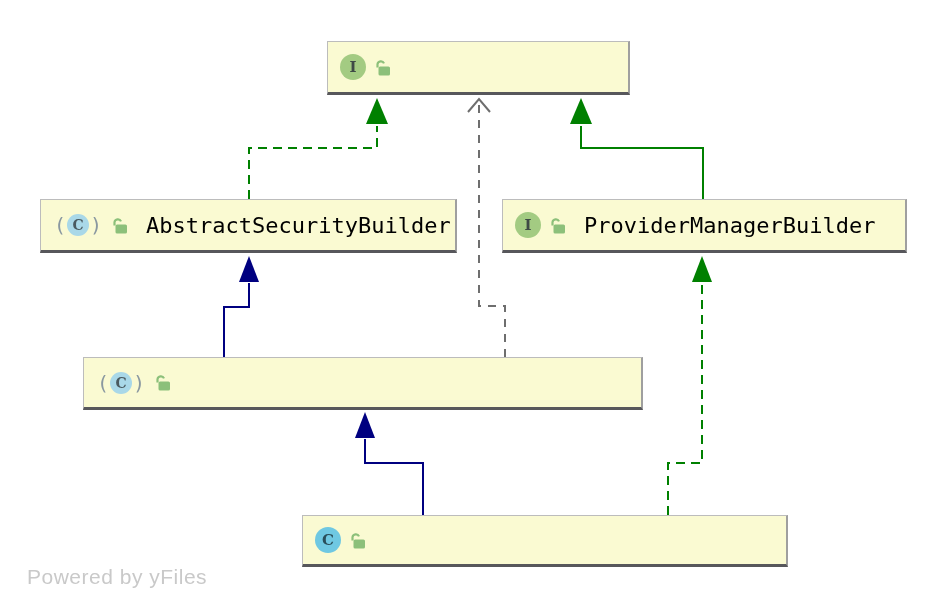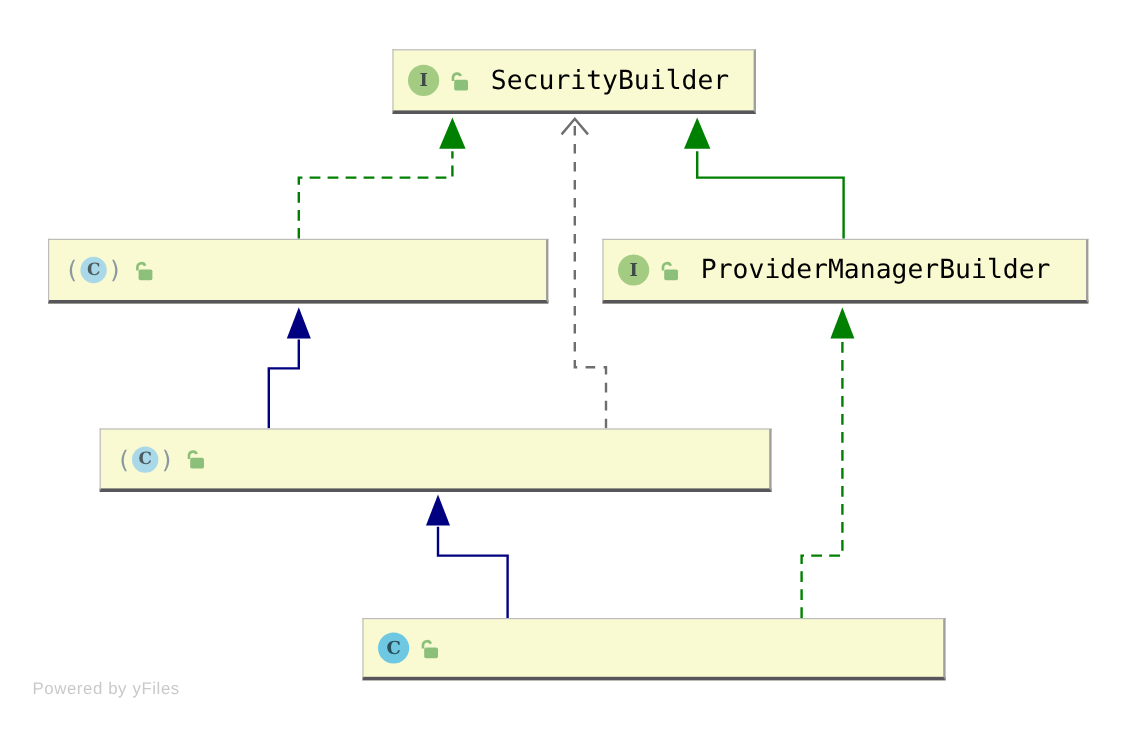--- a/index.html
+++ b/index.html
@@ -46,21 +46,21 @@
   .badge.cls{width:26px;height:26px;background:var(--class-badge);font-size:15px;color:#2a4e5a;}
   .badge.abs{width:22px;height:22px;background:var(--abstract-badge);font-size:14px;color:#4a5a60;}
   .iconwrap{display:flex;align-items:center;flex:0 0 auto;}
   .paren{color:#8a98a0;font-size:20px;line-height:1;padding:0 1px;}
   .lock{margin-left:7px;flex:0 0 auto;display:flex;}
   .label{margin-left:17px;}
 
   .watermark{
     position:absolute;left:27px;top:565px;
     font-family:"Liberation Sans", sans-serif;
-    font-size:14px;letter-spacing:0.5px;
+    font-size:21px;letter-spacing:0.5px;
     color:var(--watermark-color);
   }
 </style>
 </head>
 <body>
 
 <div class="canvas">
 
   <svg class="edges" width="944" height="612" viewBox="0 0 944 612">
 
@@ -98,35 +98,35 @@
   <div class="node" id="node-0">
     <span class="iconwrap">
       <span class="badge iface">I</span>
     </span>
     <span class="lock">
       <svg width="19" height="19" viewBox="0 0 19 19">
         <path d="M4.5 9.5 L4.5 6.2 A3.4 3.4 0 0 1 11 5.4" fill="none" stroke="var(--lock-color)" stroke-width="2.2"></path>
         <rect x="5.5" y="8.5" width="11.5" height="9" rx="1.6" fill="var(--lock-color)"></rect>
       </svg>
     </span>
-    <span class="label">SecurityBuilder</span>
   </div>
 
   <div class="node" id="node-1">
     <span class="iconwrap">
       <span class="paren">(</span>
       <span class="badge abs">C</span>
       <span class="paren">)</span>
     </span>
     <span class="lock">
       <svg width="19" height="19" viewBox="0 0 19 19">
         <path d="M4.5 9.5 L4.5 6.2 A3.4 3.4 0 0 1 11 5.4" fill="none" stroke="var(--lock-color)" stroke-width="2.2"></path>
         <rect x="5.5" y="8.5" width="11.5" height="9" rx="1.6" fill="var(--lock-color)"></rect>
       </svg>
     </span>
+    <span class="label">AbstractSecurityBuilder</span>
   </div>
 
   <div class="node" id="node-2">
     <span class="iconwrap">
       <span class="badge iface">I</span>
     </span>
     <span class="lock">
       <svg width="19" height="19" viewBox="0 0 19 19">
         <path d="M4.5 9.5 L4.5 6.2 A3.4 3.4 0 0 1 11 5.4" fill="none" stroke="var(--lock-color)" stroke-width="2.2"></path>
         <rect x="5.5" y="8.5" width="11.5" height="9" rx="1.6" fill="var(--lock-color)"></rect>

